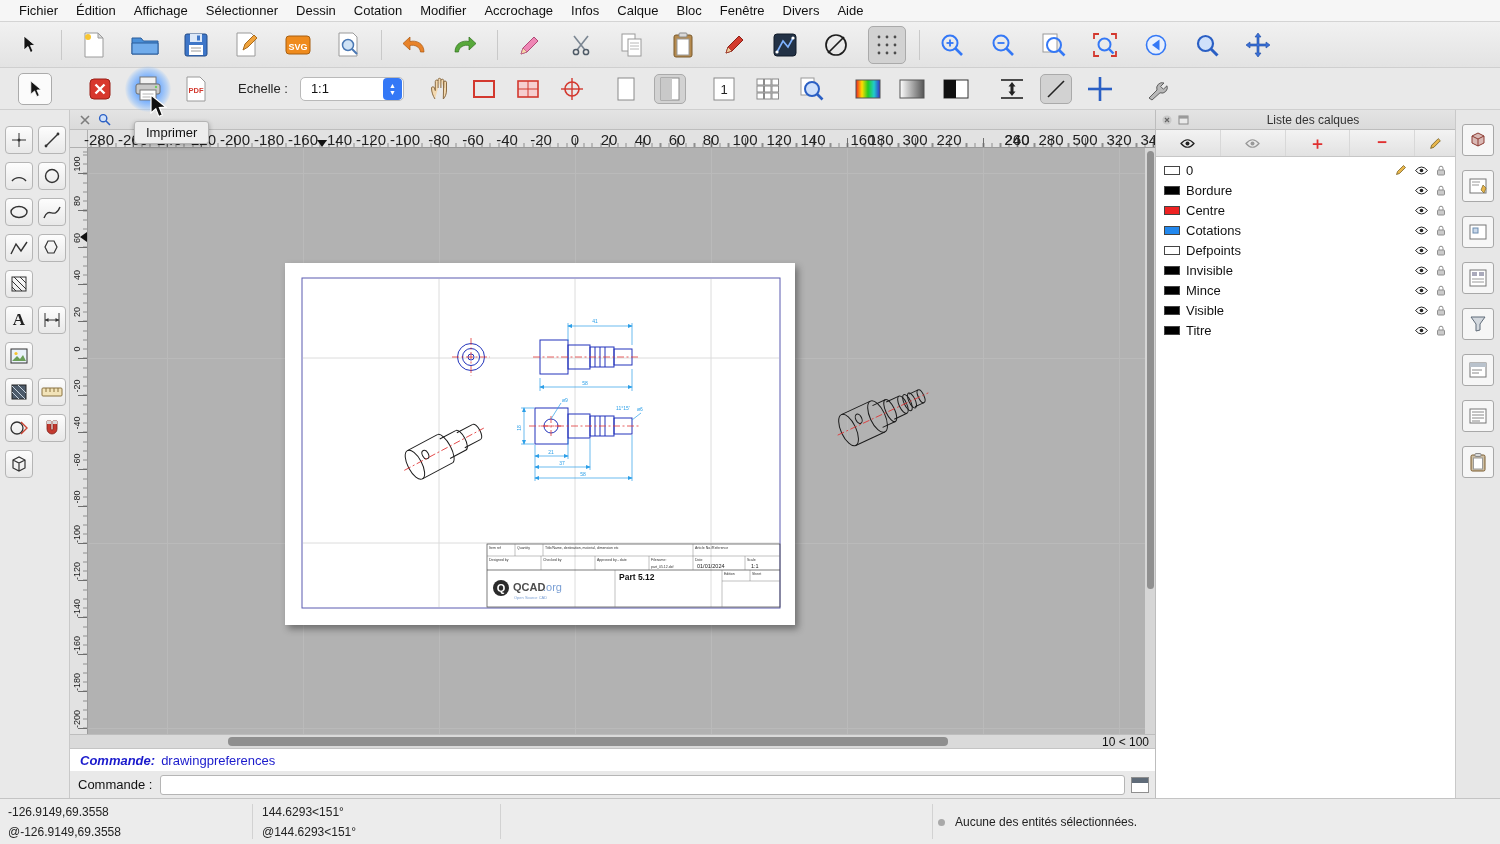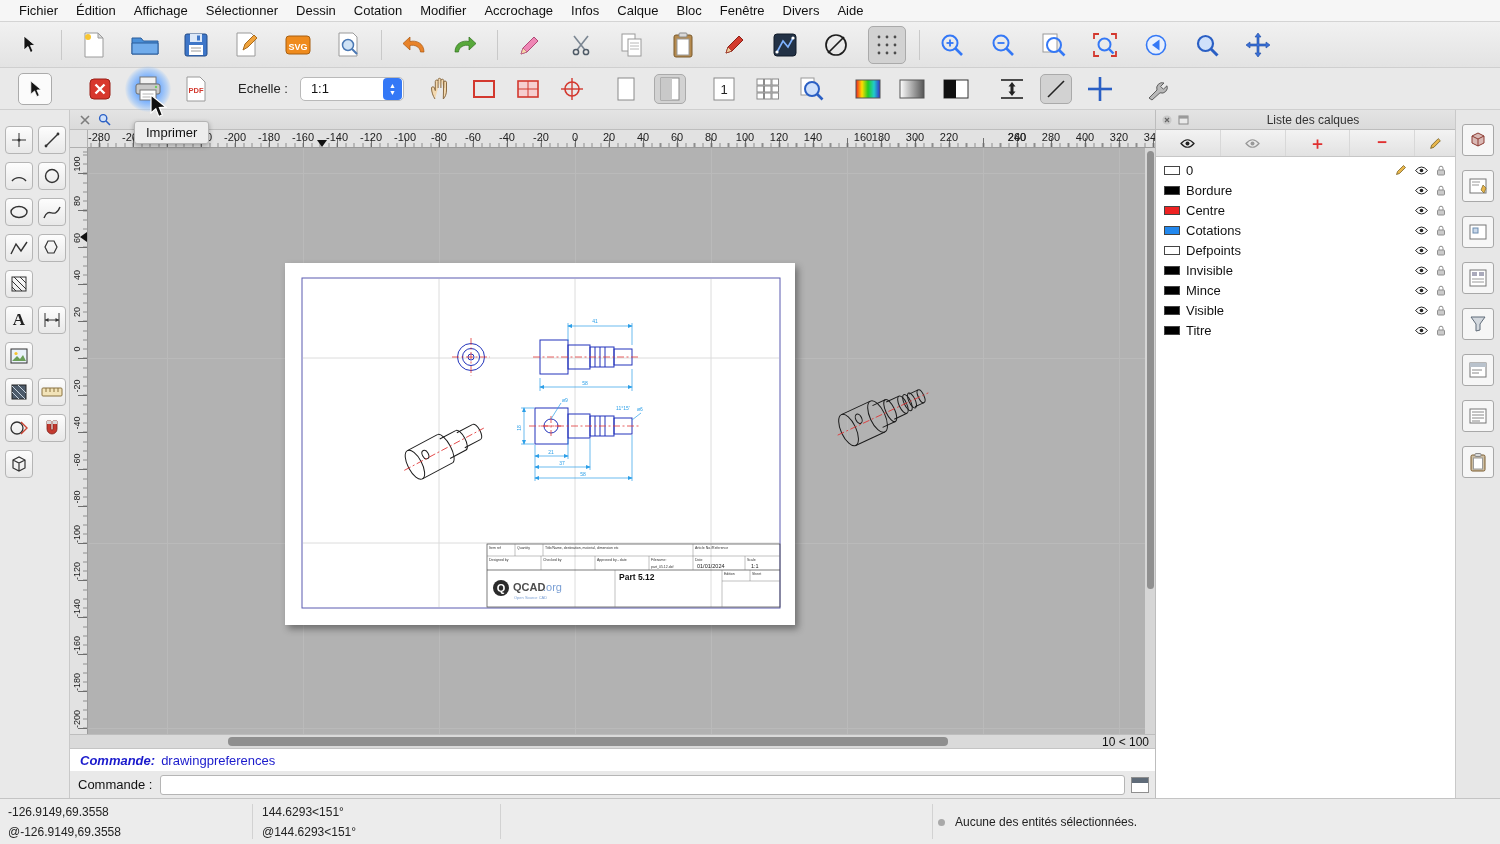--- a/index.html
+++ b/index.html
@@ -30,21 +30,21 @@
 .tabbar .title{position:absolute;left:0;right:0;text-align:center;color:#333}
 .tabbar .w{margin-left:10px;display:flex;align-items:center;z-index:2}
 
 .palette{position:absolute;left:0;top:110px;width:70px;height:688px;background:#e9e9e9;border-right:1px solid #c9c9c9;z-index:5}
 .ptool{position:absolute;width:28px;height:28px;background:linear-gradient(#fdfdfd,#e8e8e8);border:1px solid #b5b5b5;border-radius:4px;display:flex;align-items:center;justify-content:center}
 
 .corner{position:absolute;left:70px;top:130px;width:18px;height:18px;background:#e2e2e2;border-right:1px solid #b0b0b0;border-bottom:1px solid #b0b0b0;z-index:6}
 .hruler{position:absolute;left:88px;top:130px;width:1067px;height:18px;background:#e2e2e2;border-bottom:1px solid #9a9a9a;z-index:6}
 .hruler::before{content:"";position:absolute;left:0;right:0;bottom:0;height:4px;background:repeating-linear-gradient(90deg,#8e8e8e 0 1px,transparent 1px 8.5px);background-position-x:2.5px}
 .hruler::after{content:"";position:absolute;left:0;right:0;bottom:0;height:9px;background:repeating-linear-gradient(90deg,#6e6e6e 0 1px,transparent 1px 34px);background-position-x:11px}
-.hrl{position:absolute;top:1px;transform:translateX(-50%);font-size:11px;color:#222;z-index:2}
+.hrl{position:absolute;top:1px;transform:translateX(-50%);font-size:15px;color:#222;z-index:2}
 .hmark{position:absolute;left:229px;bottom:0;width:0;height:0;border-left:5px solid transparent;border-right:5px solid transparent;border-top:7px solid #111;z-index:3}
 .vruler{position:absolute;left:70px;top:148px;width:18px;height:586px;background:#e2e2e2;border-right:1px solid #9a9a9a;z-index:6}
 .vruler::before{content:"";position:absolute;top:0;bottom:0;right:0;width:4px;background:repeating-linear-gradient(180deg,#8e8e8e 0 1px,transparent 1px 9.25px);background-position-y:6.5px}
 .vruler::after{content:"";position:absolute;top:0;bottom:0;right:0;width:9px;background:repeating-linear-gradient(180deg,#6e6e6e 0 1px,transparent 1px 37px);background-position-y:25px}
 .vrl{position:absolute;left:-8px;width:30px;text-align:center;transform:rotate(-90deg);font-size:9px;color:#222;z-index:2}
 .vmark{position:absolute;top:84px;right:0;width:0;height:0;border-top:5px solid transparent;border-bottom:5px solid transparent;border-right:7px solid #111;z-index:3}
 
 .canvas{position:absolute;left:88px;top:148px;width:1057px;height:586px;background:#b2b2b2;background-image:repeating-linear-gradient(90deg,#bababa 0 1px,transparent 1px 136px),repeating-linear-gradient(180deg,#bababa 0 1px,transparent 1px 185px);background-position:79px 0,0 25px;overflow:hidden;z-index:4}
 .paper{position:absolute;left:197px;top:115px;width:510px;height:362px;background:#fff;box-shadow:3px 4px 7px rgba(0,0,0,.38)}
 .iso{position:absolute;left:745px;top:218px}
@@ -722,21 +722,21 @@
     <span class="hrl" style="left: 657px;">100</span>
     <span class="hrl" style="left: 691px;">120</span>
     <span class="hrl" style="left: 725px;">140</span>
     <span class="hrl" style="left: 775px;">160</span>
     <span class="hrl" style="left: 793px;">180</span>
     <span class="hrl" style="left: 827px;">300</span>
     <span class="hrl" style="left: 861px;">220</span>
     <span class="hrl" style="left: 929px;">240</span>
     <span class="hrl" style="left: 929px;">260</span>
     <span class="hrl" style="left: 963px;">280</span>
-    <span class="hrl" style="left: 997px;">400</span>
+    <span class="hrl" style="left: 997px;">500</span>
     <span class="hrl" style="left: 1031px;">320</span>
     <span class="hrl" style="left: 1065px;">340</span>
   </div>
 <div class="vruler">
     <div class="vmark"></div>
     <span class="vrl" style="top: 11px;">100</span>
     <span class="vrl" style="top: 48px;">80</span>
     <span class="vrl" style="top: 85px;">60</span>
     <span class="vrl" style="top: 122px;">40</span>
     <span class="vrl" style="top: 159px;">20</span>

